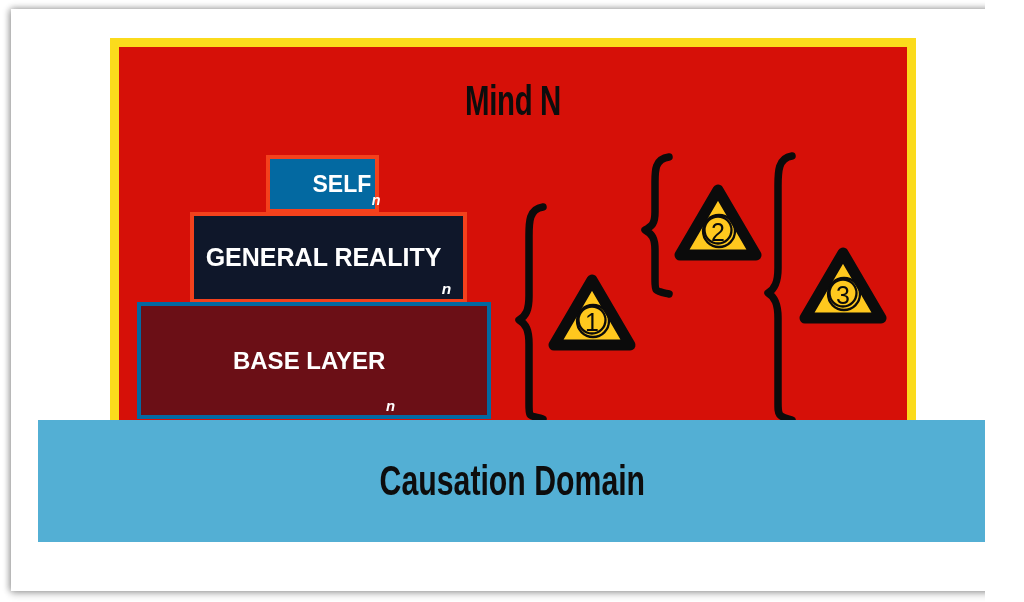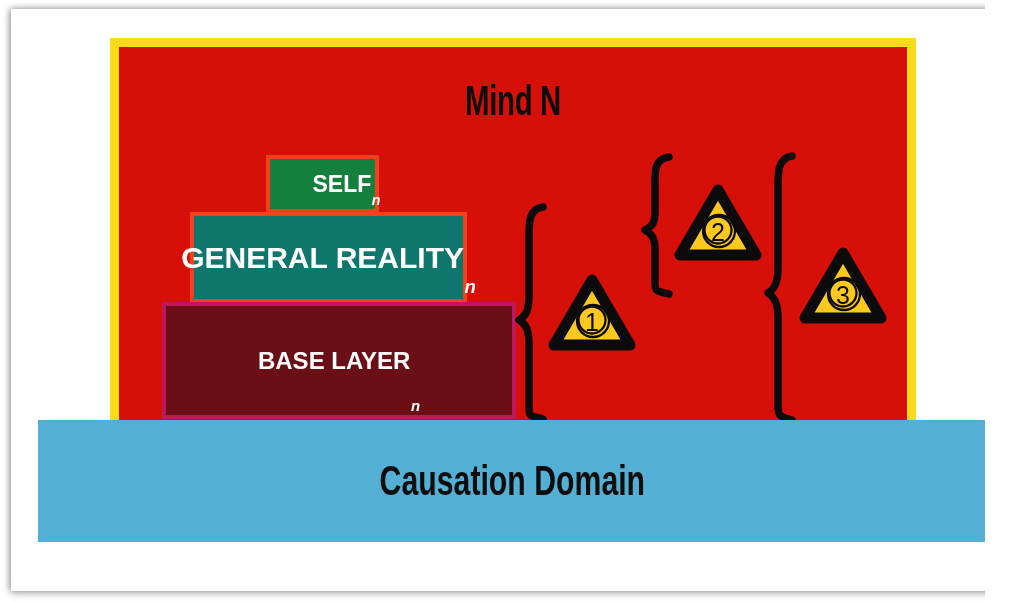--- a/index.html
+++ b/index.html
@@ -72,37 +72,37 @@
     font-style: italic;
     font-weight: 700;
     align-self: flex-end;
     position: relative;
     bottom: 0.06em;
     margin-left: 0.5px;
   }
   #layer-self {
     left: 266px;  top: 155px;
     width: 113px; height: 58px;
-    background: #15803d;
+    background: #0369a1;
     border: 4px solid #F4411C;
     font-size: 23px;
     padding-left: 48px;
   }
   #layer-general {
     left: 190px;  top: 212px;
     width: 277px; height: 91px;
-    background: #0f766e;
+    background: #0f172a;
     border: 4px solid #F4411C;
-    font-size: 30px;
+    font-size: 25px;
   }
   #layer-base {
-    left: 162px;  top: 302px;
+    left: 137px;  top: 302px;
     width: 354px; height: 117px;
     background: #6B0F16;
-    border: 4px solid #be185d;
+    border: 4px solid #0369a1;
     font-size: 24px;
   }
 
   
   .overlay-svg {
     position: absolute;
     left: 0; top: 0;
     width: 1024px; height: 602px;
     pointer-events: none;
   }

